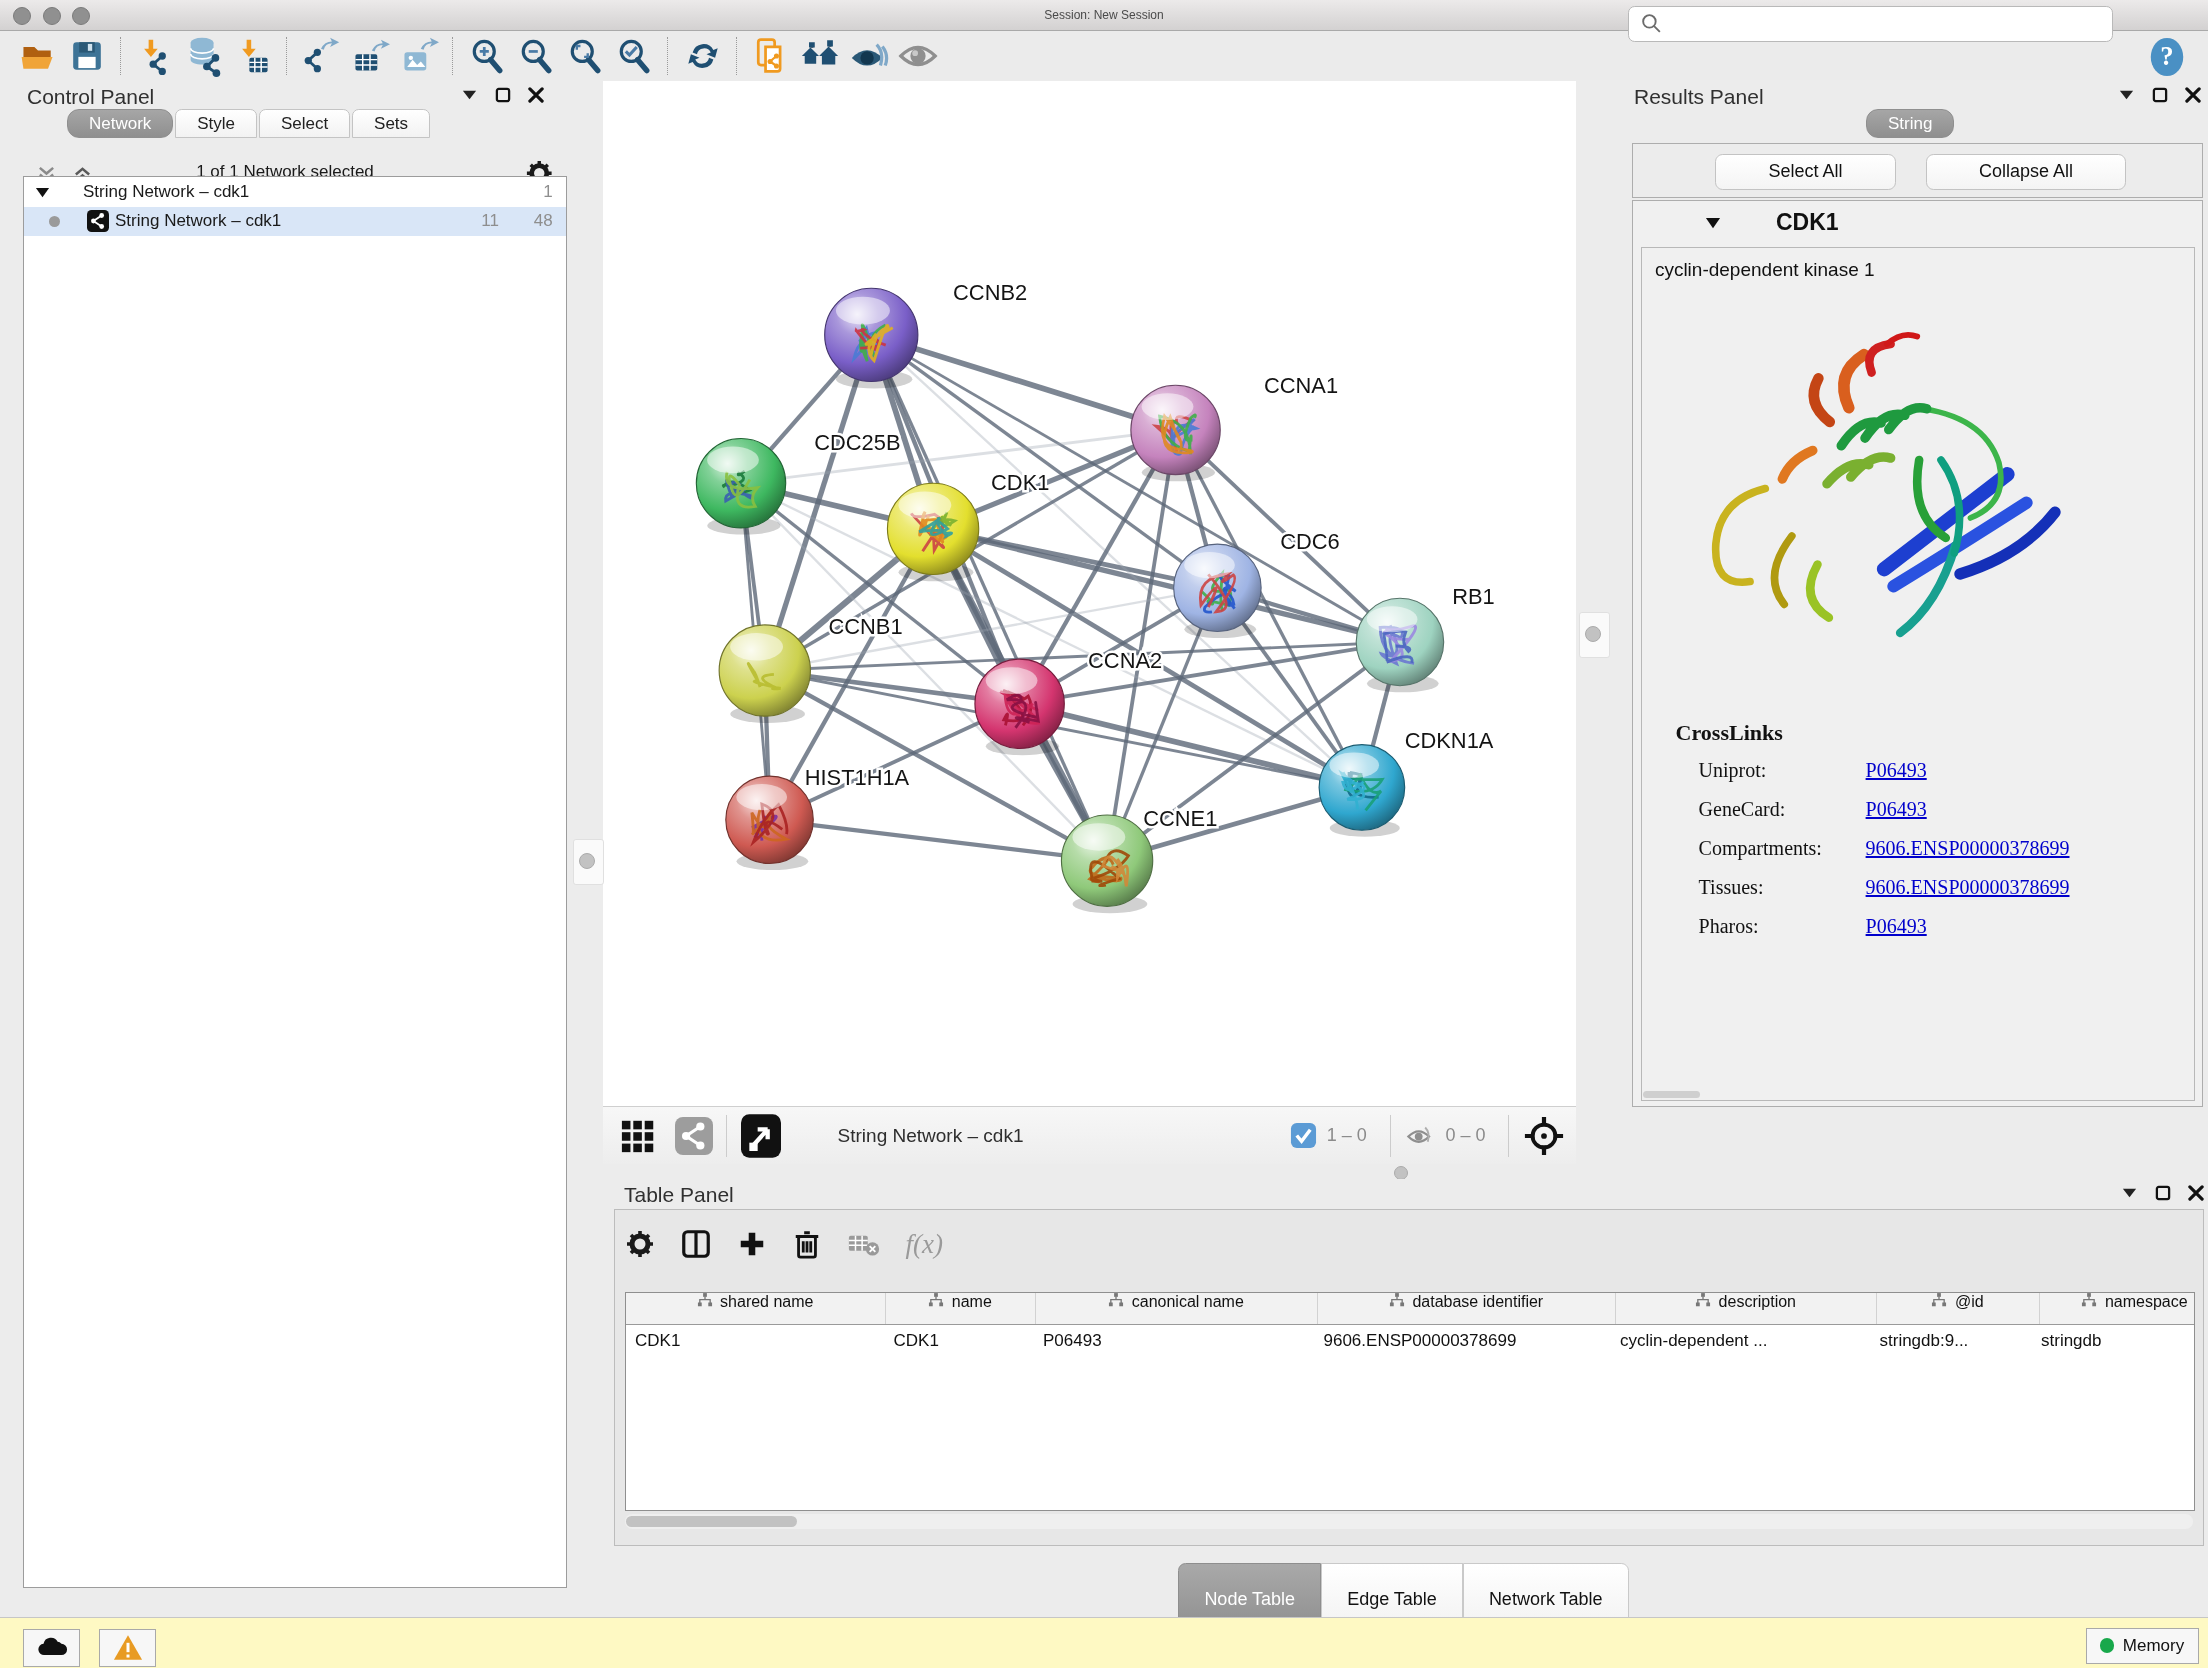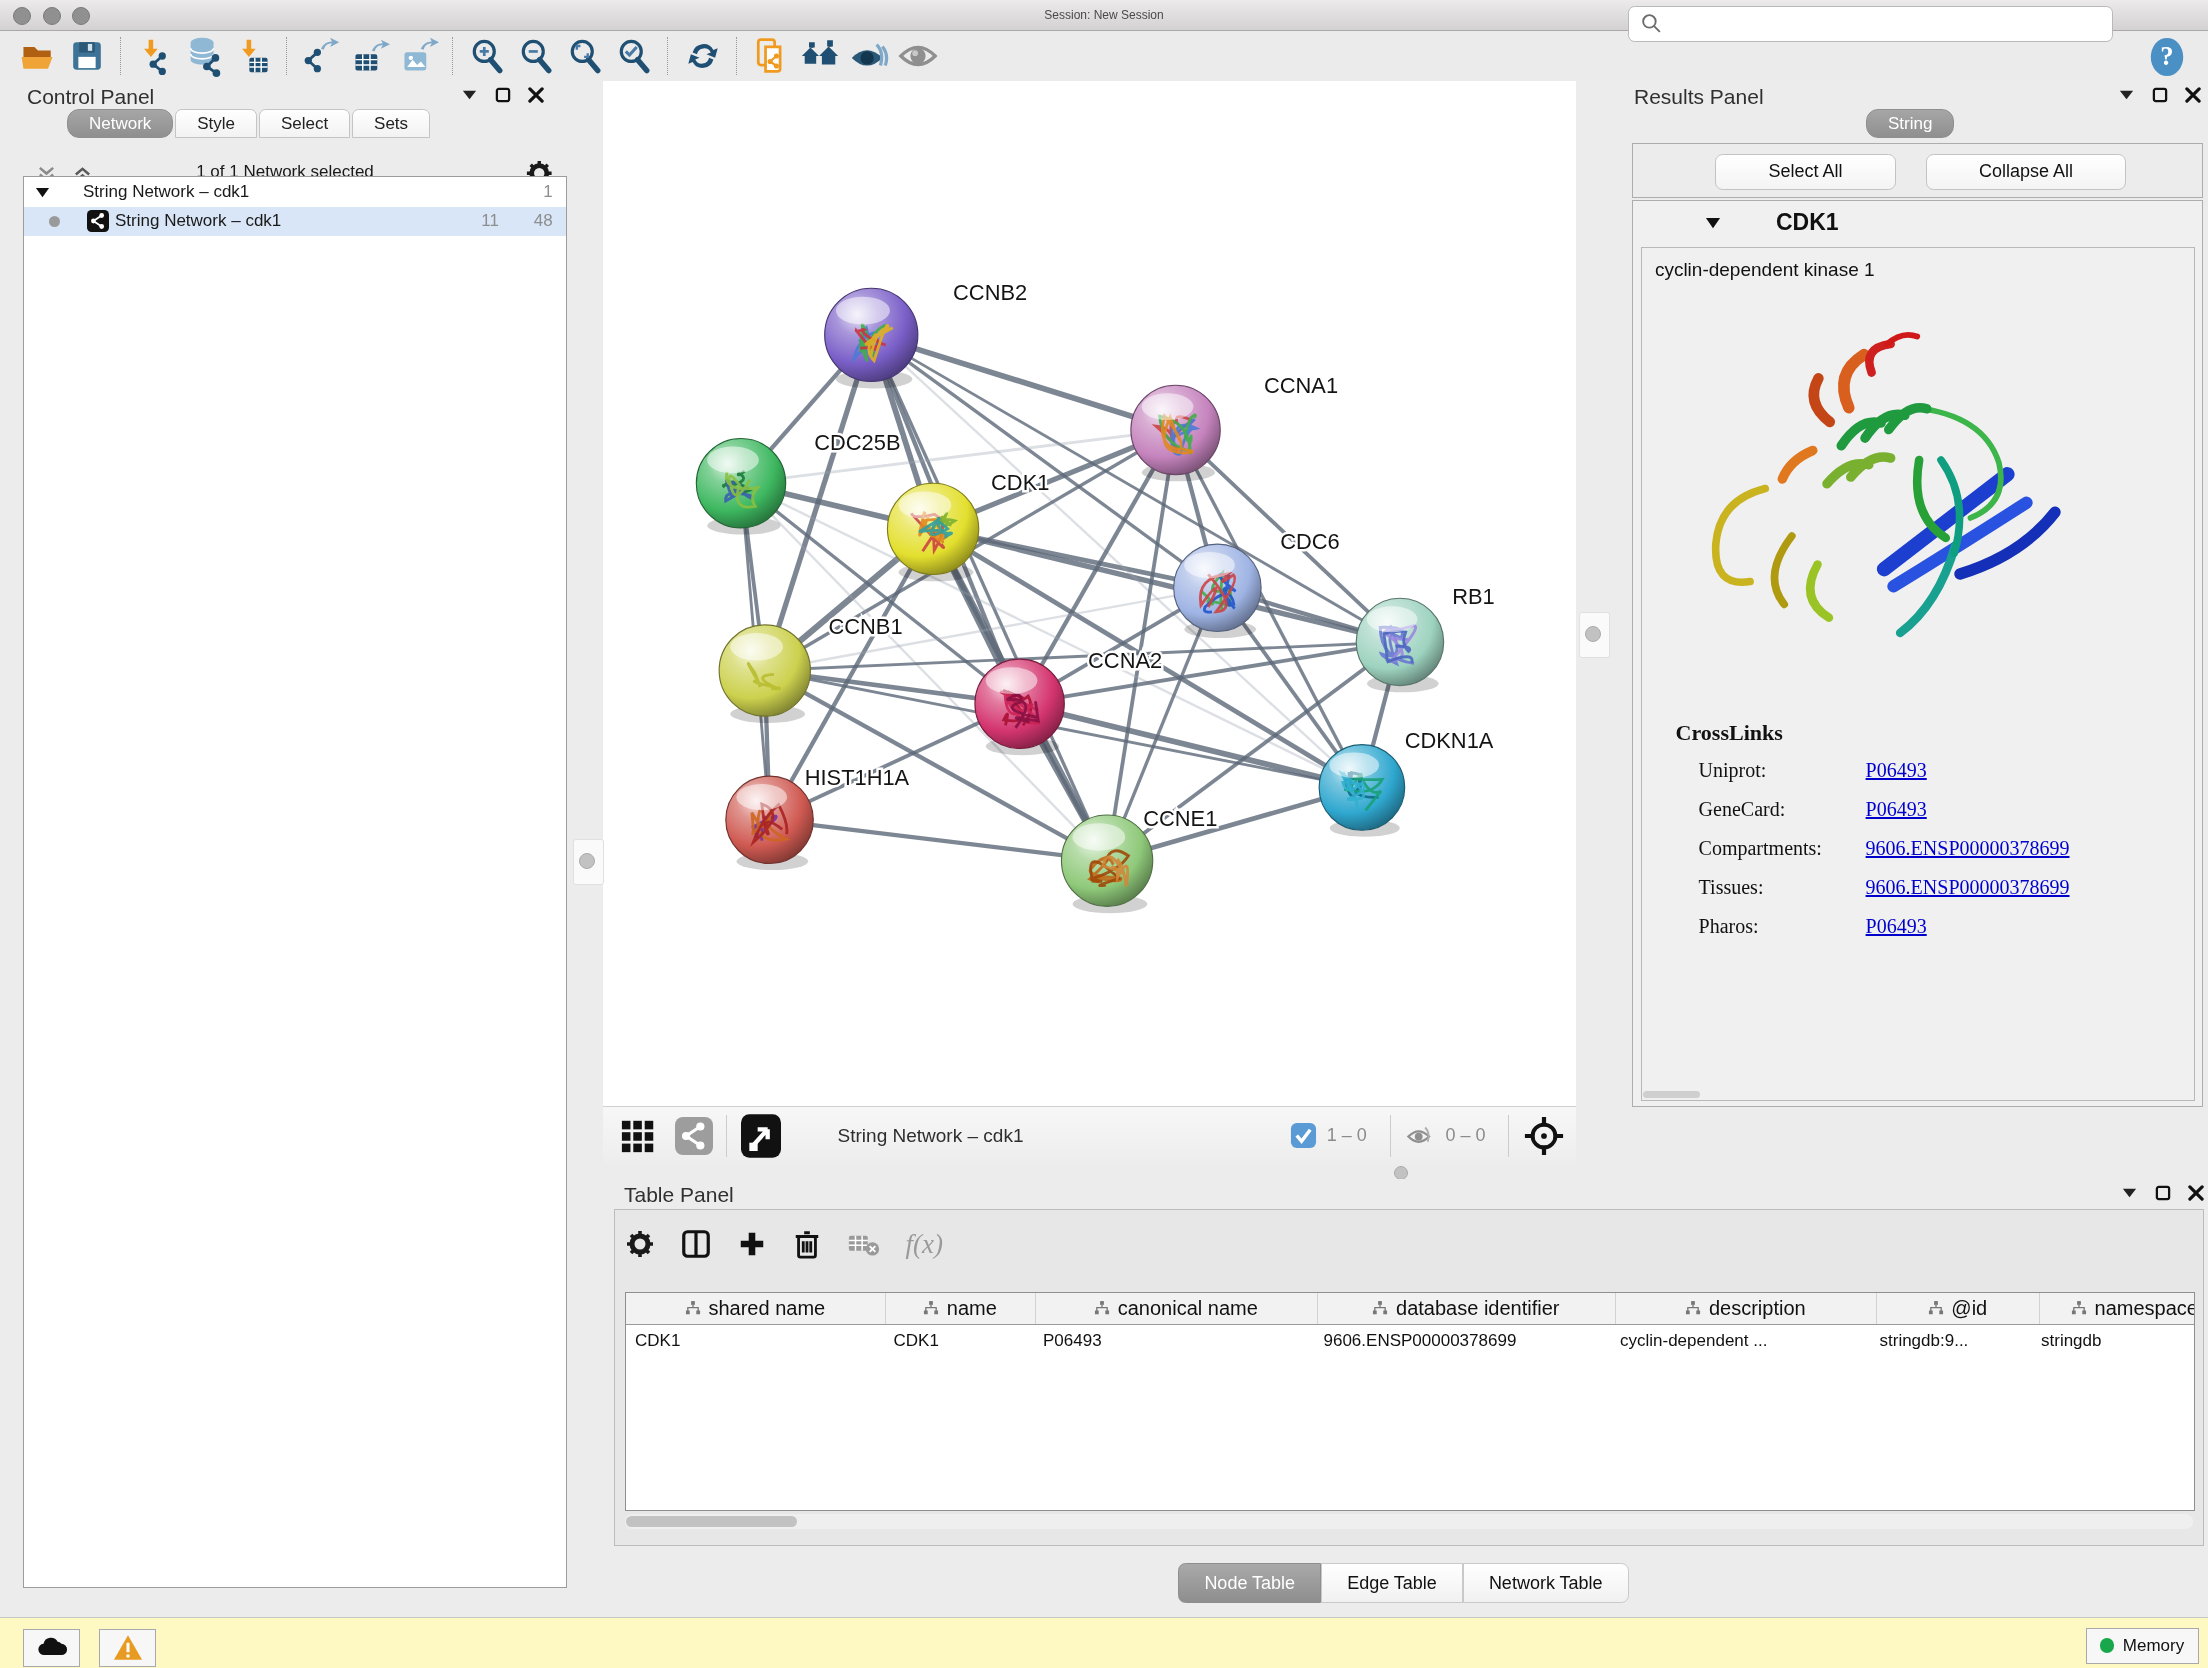--- a/index.html
+++ b/index.html
@@ -40,26 +40,26 @@
   #crosslinks{font-family:"Liberation Serif",serif;}
   .xl-row{display:flex;margin-bottom:16px;}
   .xl-label{width:167px;font-size:20px;color:#111;flex:0 0 auto;}
   .xl-link{font-size:20px;color:#0000cc;text-decoration:underline;}
   
   #table-panel{left:599px;top:1179px;width:1609px;height:438px;background:#ececec;}
   #tp-box{position:absolute;left:15px;top:30px;width:1588px;height:335px;background:#e7e7e7;border:1px solid #bcbcbc;}
   #tp-toolbar{position:absolute;left:9.5px;top:7.6px;height:53px;display:flex;align-items:center;gap:25px;}
   #node-table{position:absolute;left:9.5px;top:82px;width:1568px;height:217px;background:#fff;border:1px solid #8f8f8f;overflow:hidden;}
   #thead{display:flex;background:#f2f2f2;border-bottom:1px solid #9a9a9a;height:31px;}
-  .th{display:flex;align-items:center;justify-content:center;gap:7.6px;font-size:20px;color:#111;border-right:1px solid #d2d2d2;flex:0 0 auto;overflow:hidden;white-space:nowrap;}
+  .th{display:flex;align-items:flex-start;justify-content:center;gap:7.6px;font-size:16px;color:#111;border-right:1px solid #d2d2d2;flex:0 0 auto;overflow:hidden;white-space:nowrap;}
   #tbody .td{display:inline-block;font-size:17px;color:#111;padding:5.7px 0 0 9.5px;vertical-align:top;overflow:hidden;white-space:nowrap;flex:0 0 auto;}
   #hscroll{position:absolute;left:9.5px;top:304px;width:1568px;height:15px;background:#efefef;border-radius:7.6px;}
   #hthumb{position:absolute;left:1.9px;top:1.9px;width:171px;height:11.4px;background:#c2c2c2;border-radius:5.7px;}
   #tp-tabs{position:absolute;left:0;top:384px;width:1609px;display:flex;justify-content:center;}
-  .bigtab{height:38px;line-height:38px;padding:0 25px;background:linear-gradient(#ffffff,#f1f1f1);border:1px solid #c9c9c9;font-size:18px;color:#111;}
+  .bigtab{height:38px;line-height:38px;padding:16px 25px;background:linear-gradient(#ffffff,#f1f1f1);border:1px solid #c9c9c9;font-size:18px;color:#111;}
   .bigtab:first-child{border-radius:7.6px 0 0 7.6px;}
   .bigtab:last-child{border-radius:0 7.6px 7.6px 0;}
   .bigtab.sel{background:linear-gradient(#a9a9a9,#8e8e8e);color:#fff;border-color:#8e8e8e;}
   
   #statusbar{left:0;top:1617px;width:2208px;height:51px;background:#fef9c3;border-top:1px solid #c6c6c6;}
   .sbtn{position:absolute;top:10.5px;width:55px;height:36px;background:#f7f7f7;border:1.9px solid #a9a9a9;display:flex;align-items:center;justify-content:center;}
   #memory-btn{position:absolute;right:9.5px;top:9.5px;height:34px;padding:0 13.3px;background:#f7f7f7;border:1.9px solid #a9a9a9;display:flex;align-items:center;gap:8.6px;font-size:17px;color:#111;}
   #memdot{width:14.3px;height:14.3px;border-radius:50%;background:#18a84b;}
   text.nodelabel{font-family:"Liberation Sans",sans-serif;font-size:23px;fill:#141414;stroke:#ffffff;stroke-width:5px;paint-order:stroke;}
 </style>

